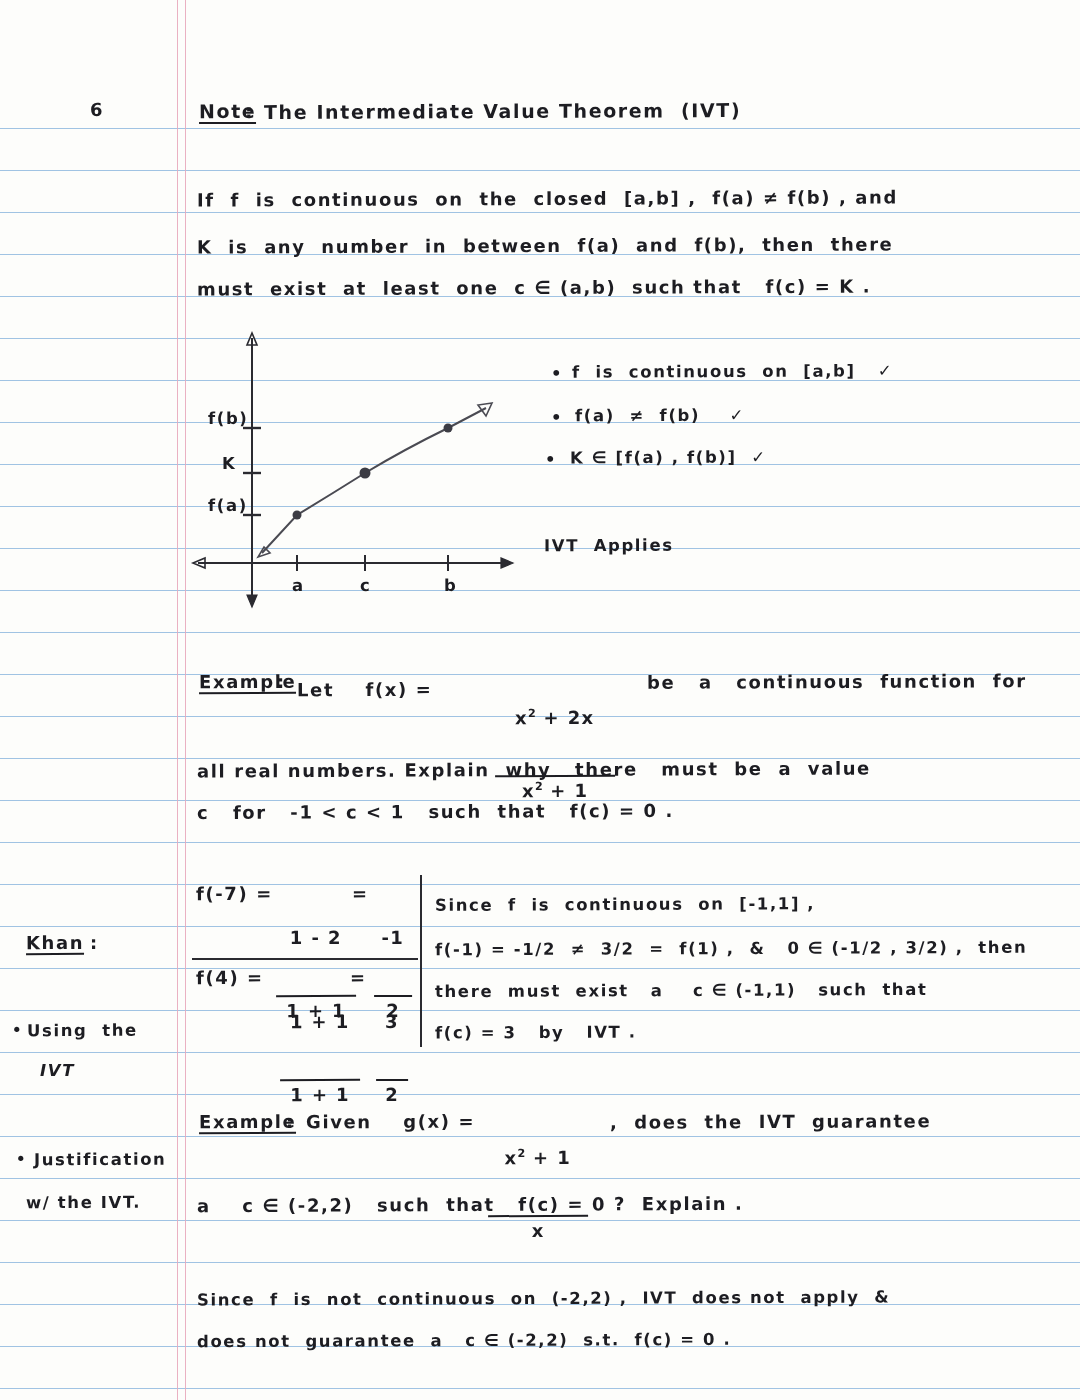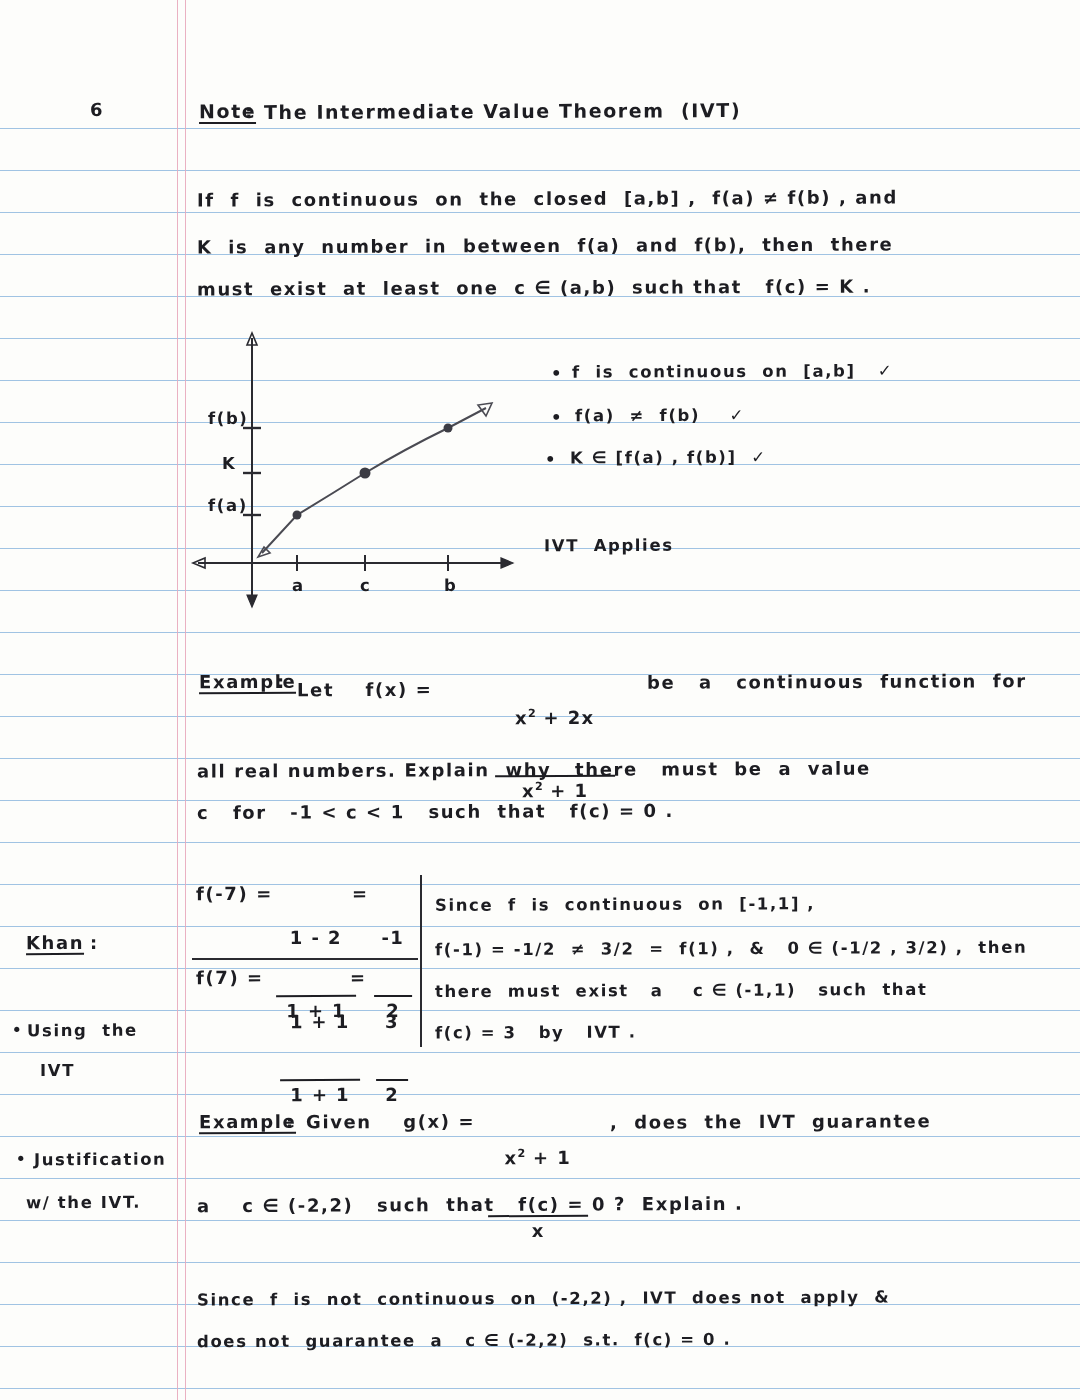--- a/index.html
+++ b/index.html
@@ -205,42 +205,42 @@
   <div class="frac s20" style="left:276px; top:880px; width:80px;">
     <span class="num">1 - 2</span>
     <span class="den">1 + 1</span>
   </div>
   <div class="hw s20" style="left:352px; top:885px;">=</div>
   <div class="frac s20" style="left:374px; top:880px; width:38px;">
     <span class="num">-1</span>
     <span class="den">2</span>
   </div>
 
-  <div class="hw s20" style="left:196px; top:969px;">f(7) =</div>
+  <div class="hw s20" style="left:196px; top:969px;">f(4) =</div>
   <div class="frac s20" style="left:280px; top:964px; width:80px;">
     <span class="num">1 + 1</span>
     <span class="den">1 + 1</span>
   </div>
   <div class="hw s20" style="left:350px; top:969px;">=</div>
   <div class="frac s20" style="left:376px; top:964px; width:32px;">
     <span class="num">3</span>
     <span class="den">2</span>
   </div>
 
   <div class="hw s18" style="left:435px; top:897px;">Since  f  is  continuous  on  [-1,1] ,</div>
   <div class="hw s18" style="left:435px; top:941px;">f(-1) = -1/2  ≠  3/2  =  f(1) ,  &amp;   0 ∈ (-1/2 , 3/2) ,  then</div>
   <div class="hw s18" style="left:435px; top:983px;">there  must  exist   a    c ∈ (-1,1)   such  that</div>
   <div class="hw s18" style="left:435px; top:1025px;">f(c) = 3   by   IVT .</div>
 
   <div class="hw s20 uline" style="left:26px; top:934px;">Khan</div>
   <div class="hw s20" style="left:90px; top:934px;">:</div>
 
   <div class="hw s16" style="left:12px; top:1023px;">•</div>
   <div class="hw s18" style="left:27px; top:1023px;">Using  the</div>
-  <div class="hw s18" style="left:40px; top:1063px;">IVT</div>
+  <div class="hw s18" style="left:40px; top:1063px;font-style:italic;">IVT</div>
 
   <div class="hw s16" style="left:16px; top:1152px;">•</div>
   <div class="hw s18" style="left:34px; top:1152px;">Justification</div>
   <div class="hw s18" style="left:26px; top:1195px;">w/ the IVT.</div>
 
   <div class="hw s20 uline" style="left:199px; top:1113px;">Example</div>
   <div class="hw s20" style="left:286px; top:1113px;">:</div>
   <div class="hw s20" style="left:306px; top:1113px;">Given    g(x) =</div>
   <div class="frac s20" style="left:488px; top:1100px; width:100px;">
     <span class="num">x<sup>2</sup> + 1</span>

